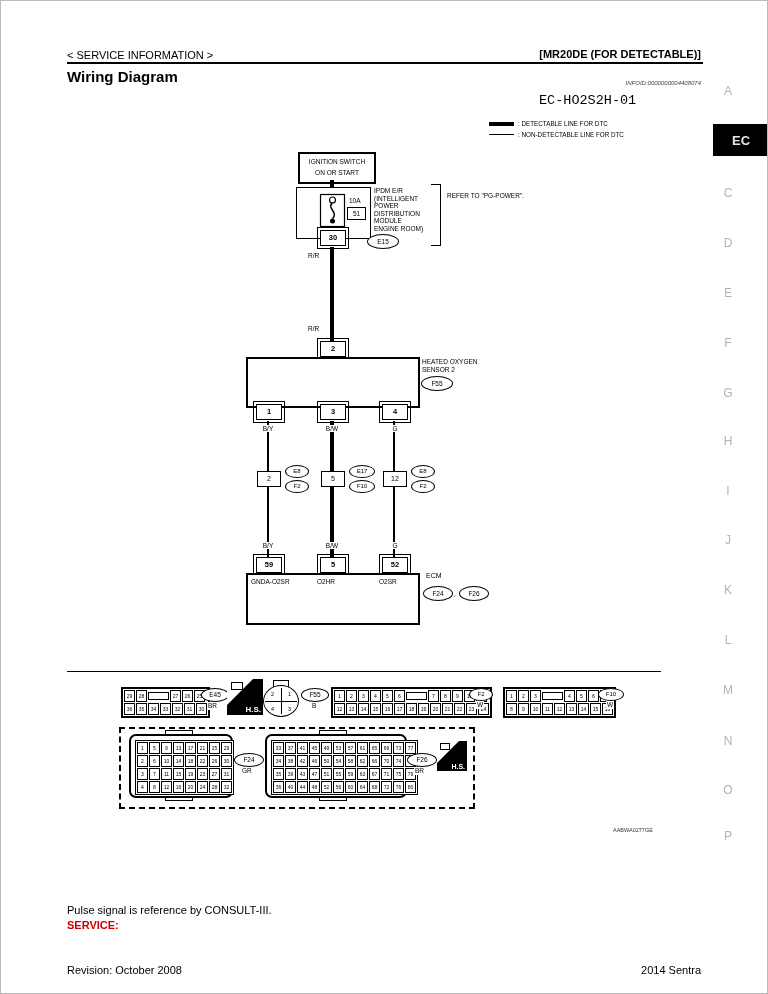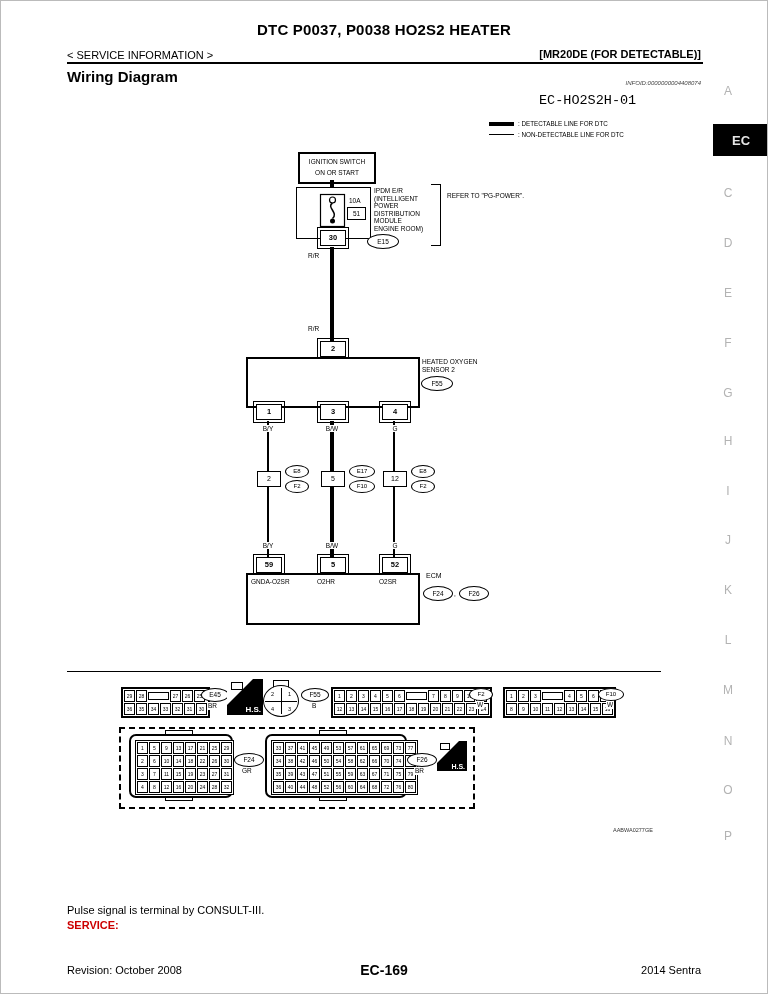--- a/index.html
+++ b/index.html
@@ -57,21 +57,20 @@
   .rc-cell{position:absolute;width:50%;height:50%;display:flex;align-items:center;justify-content:center;font-size:5.5px;}
   .caution{color:#cc0000;font-weight:bold;}
   .note{left:66px;font-size:11px;}
   .footer-text{font-size:11px;}
 </style>
 </head>
 <body>
 
 <div class="page">
 
-  <div class="abs doc-title">DTC P0037, P0038 HO2S2 HEATER</div>
   <div class="abs breadcrumb">&lt; SERVICE INFORMATION &gt;</div>
   <div class="abs engine-tag">[MR20DE (FOR DETECTABLE)]</div>
   <div class="abs head-rule"></div>
   <div class="abs section-title">Wiring Diagram</div>
   <div class="abs infoid">INFOID:0000000004408074</div>
   <div class="abs diagram-code">EC-HO2S2H-01</div>
 
   <div class="abs legend">
     <div class="legend-row">
       <span class="swatch sw-thick"></span>
@@ -396,20 +395,19 @@
   <div class="dlabel" style="left:413px;top:766px;">BR</div>
 
   <div class="hs" style="left:436px;top:740px;width:30px;height:30px;">
     <div class="tri" style="border-top-width:22px;border-right-width:22px;"></div>
     <div class="plug" style="width:8px;height:5px;top:2px;left:3px;"></div>
     <div class="hs-text" style="font-size:7px;">H.S.</div>
   </div>
 
   <div class="abs" style="left:612px;top:826px;font-size:5.5px;color:#333;">AABWA0277GE</div>
 
-  <div class="abs note" style="top:903px;">Pulse signal is terminal by CONSULT-III.</div>
+  <div class="abs note" style="top:903px;">Pulse signal is reference by CONSULT-III.</div>
   <div class="abs note caution" style="top:918px;">SERVICE:</div>
 
   <div class="abs footer-text" style="left:66px;top:963px;">Revision: October 2008</div>
-  <div class="abs footer-text" style="left:0;right:0;top:961px;text-align:center;font-size:14px;font-weight:bold;">EC-169</div>
   <div class="abs footer-text" style="right:66px;top:963px;">2014 Sentra</div>
 
 </div>
 
 </body></html>

